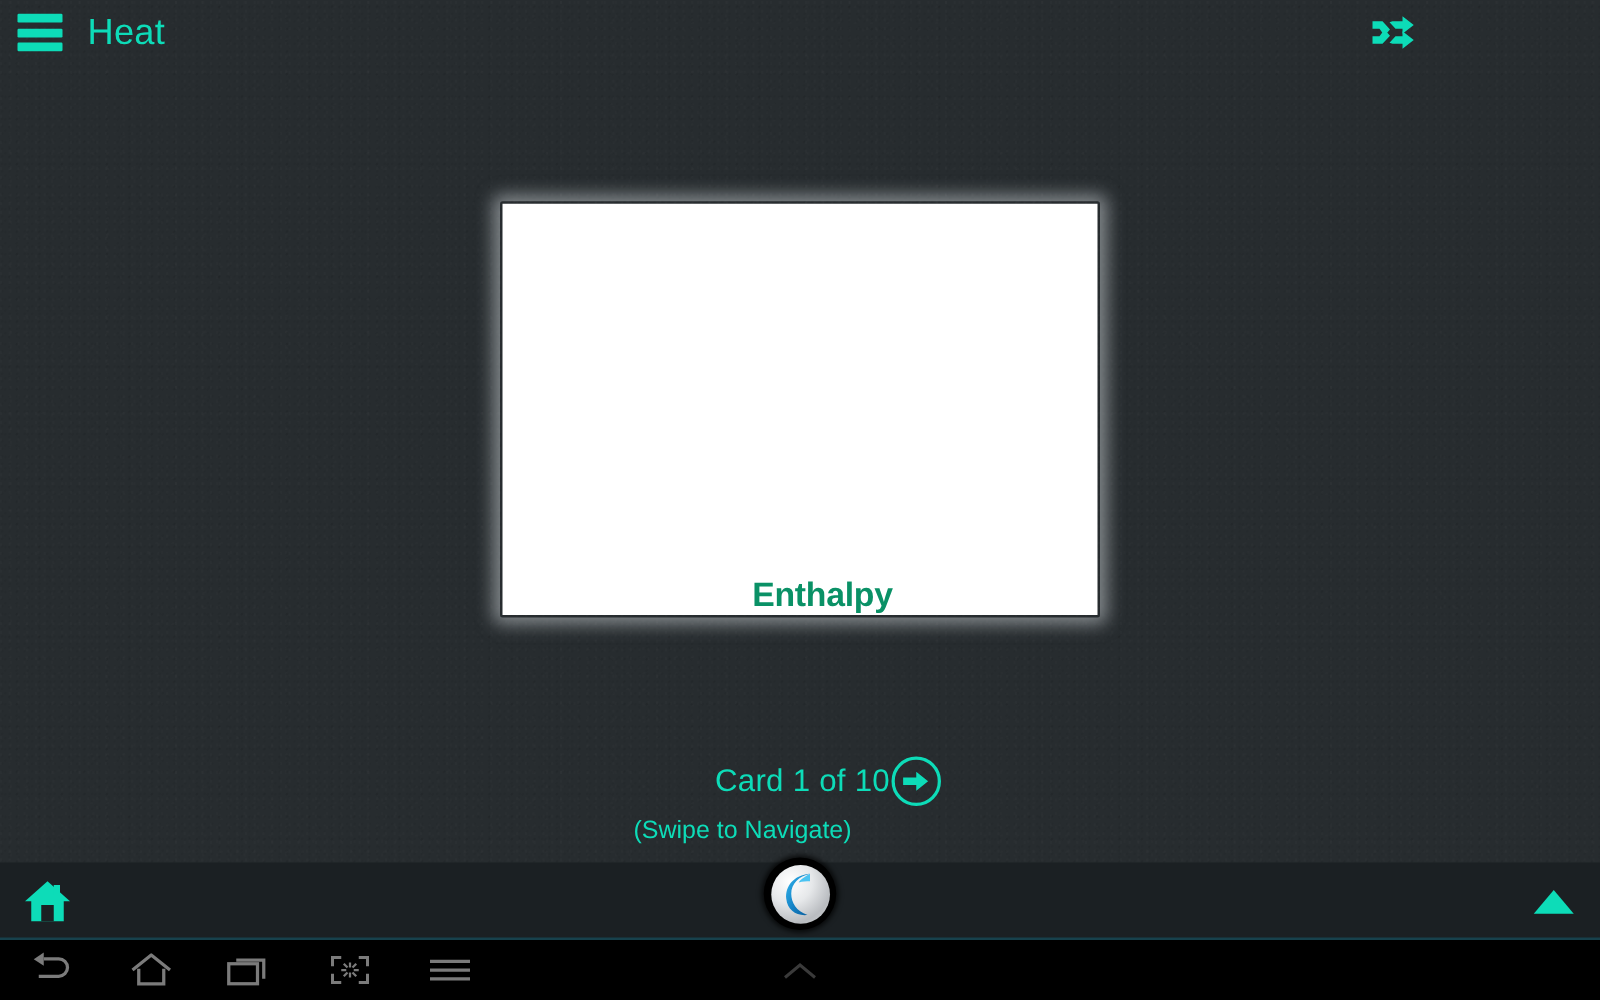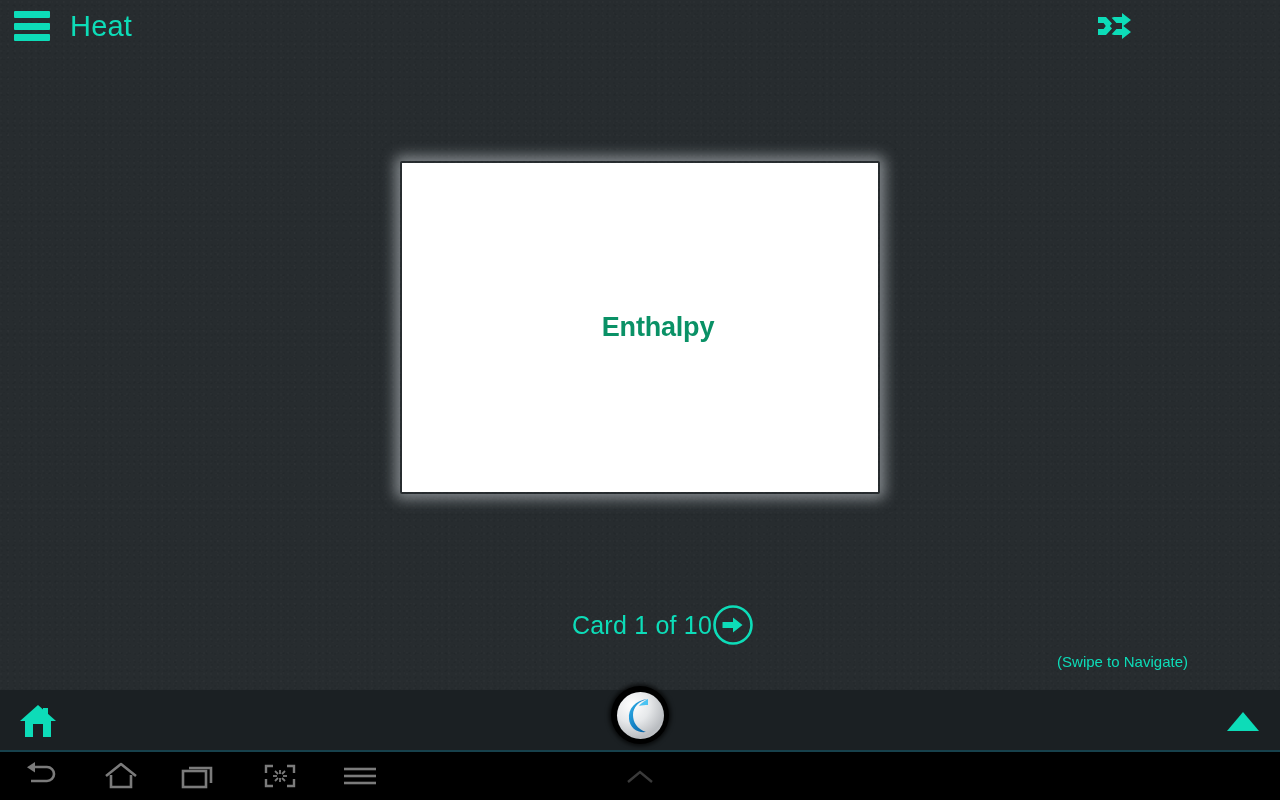--- a/index.html
+++ b/index.html
@@ -47,39 +47,39 @@
     position:absolute; left:400px; top:161px; width:480px; height:333px;
   }
   #card-glow {
     position:absolute; left:0; top:0; width:480px; height:333px;
     border-radius:2px;
     box-shadow: 0 0 14px 5px rgba(225,232,236,0.50);
   }
   #card {
     position:absolute; left:2px; top:2px; width:476px; height:329px;
     background:#ffffff;
-    display:flex; align-items:center; justify-content:center;padding-left:36px;
+    display:flex; align-items:flex-end; justify-content:center;padding-left:36px;
   }
   #card-term {
     font-size:27px; font-weight:bold; color:#0a9166;
     letter-spacing:-0.2px;
   }
 
   
   #counter-row {
     position:absolute; left:0; top:604px; width:1280px; height:42px;
     display:flex; align-items:center; justify-content:center; margin-left:23px;
   }
   #card-counter {
     font-size:25px; font-weight:300; color:#0ddcb8; letter-spacing:0.2px;
   }
   #next-btn { width:42px; height:42px; display:block; }
   #swipe-hint {
     position:absolute; left:0; top:653px; width:1188px;
-    text-align:right; font-size:15px; font-weight:300; color:#0ddcb8;
+    text-align:center; font-size:20px; font-weight:300; color:#0ddcb8;
   }
 
   
   #app-bottom-bar {
     position:absolute; left:0; top:690px; width:1280px; height:62px;
     background:#1b2023;
     border-bottom:2px solid #17414c;
   }
   #home-btn { position:absolute; left:19px; top:13px; width:38px; height:36px; }
   #expand-btn { position:absolute; right:19px; top:19px; width:36px; height:24px; }

